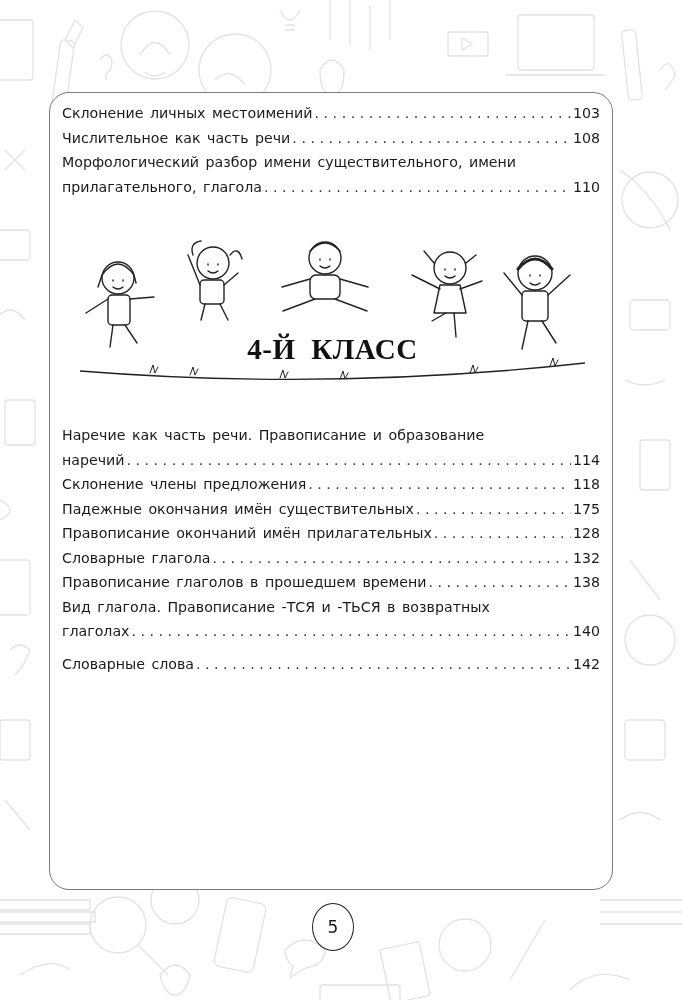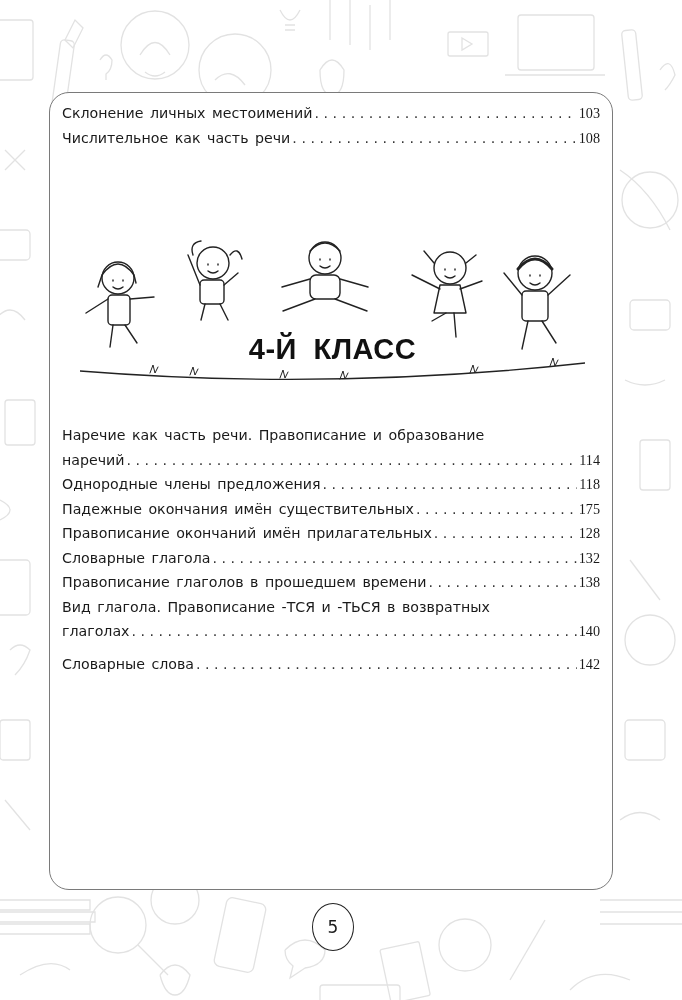--- a/index.html
+++ b/index.html
@@ -20,31 +20,31 @@
   .row { display: flex; align-items: flex-end; white-space: nowrap; }
   .row .title { flex: 0 0 auto; word-spacing: 2px; }
   .row .leader {
     flex: 1 1 auto; overflow: hidden; margin: 0 2px;
     letter-spacing: 3.2px; color: #333;
   }
   .row .leader::before {
     content: ". . . . . . . . . . . . . . . . . . . . . . . . . . . . . . . . . . . . . . . . . . . . . . . . . . . . . . . . . . . . . . . . . . . . . . . . . . . . ";
     letter-spacing: 0;
   }
-  .row .page { flex: 0 0 auto; font-family: Liberation Serif, serif; }
+  .row .page { flex: 0 0 auto; }
   .first-line { word-spacing: 2px; white-space: nowrap; }
   .toc-top { top: 8px; }
   .toc-bottom { top: 318px; margin-top: 12px; }
   .spacer { height: 8px; }
   .banner {
     position: absolute; left: 30px; top: 140px; width: 505px; height: 160px;
   }
   .grade-title {
     position: absolute; left: 0; right: 0; top: 100px; text-align: center;
-    font-family: Liberation Sans, sans-serif; font-weight: 700; font-size: 29px;
+    font-family: Liberation Serif, serif; font-weight: 700; font-size: 29px;
     letter-spacing: 0.5px; word-spacing: 8px; color: #111;
   }
   .page-num {
     position: absolute; left: 312px; top: 903px; width: 40px; height: 46px;
     border: 1.5px solid #222; border-radius: 50%; background: #fff;
     display: flex; align-items: center; justify-content: center;
     font-size: 17px; z-index: 2;
   }
 </style>
 </head>
@@ -118,20 +118,28 @@
         <span class="page">103</span>
       </div>
     </div>
     <div class="toc-item">
       <div class="row">
         <span class="title">Числительное как часть речи</span>
         <span class="leader"></span>
         <span class="page">108</span>
       </div>
     </div>
+    <div class="toc-item">
+      <div class="first-line">Морфологический разбор имени существительного, имени</div>
+      <div class="row">
+        <span class="title">прилагательного, глагола</span>
+        <span class="leader"></span>
+        <span class="page">110</span>
+      </div>
+    </div>
   </div>
 
   <div class="banner">
     <svg width="505" height="160" viewBox="0 0 505 160">
       <g fill="none" stroke="#222" stroke-width="1.4" stroke-linecap="round" stroke-linejoin="round">
 
         <g>
           <circle cx="38" cy="45" r="16"></circle>
           <path d="M22 42 q16 -22 32 0 l2 8 M22 42 l-4 12"></path>
           <path d="M33 47 v1 M43 47 v1 M33 54 q5 4 10 0"></path>
@@ -187,21 +195,21 @@
     <div class="toc-item">
       <div class="first-line">Наречие как часть речи. Правописание и образование</div>
       <div class="row">
         <span class="title">наречий</span>
         <span class="leader"></span>
         <span class="page">114</span>
       </div>
     </div>
     <div class="toc-item">
       <div class="row">
-        <span class="title">Однородные члены предложения</span>
+        <span class="title">Склонение члены предложения</span>
         <span class="leader"></span>
         <span class="page">118</span>
       </div>
     </div>
     <div class="toc-item">
       <div class="row">
         <span class="title">Падежные окончания имён существительных</span>
         <span class="leader"></span>
         <span class="page">175</span>
       </div>

